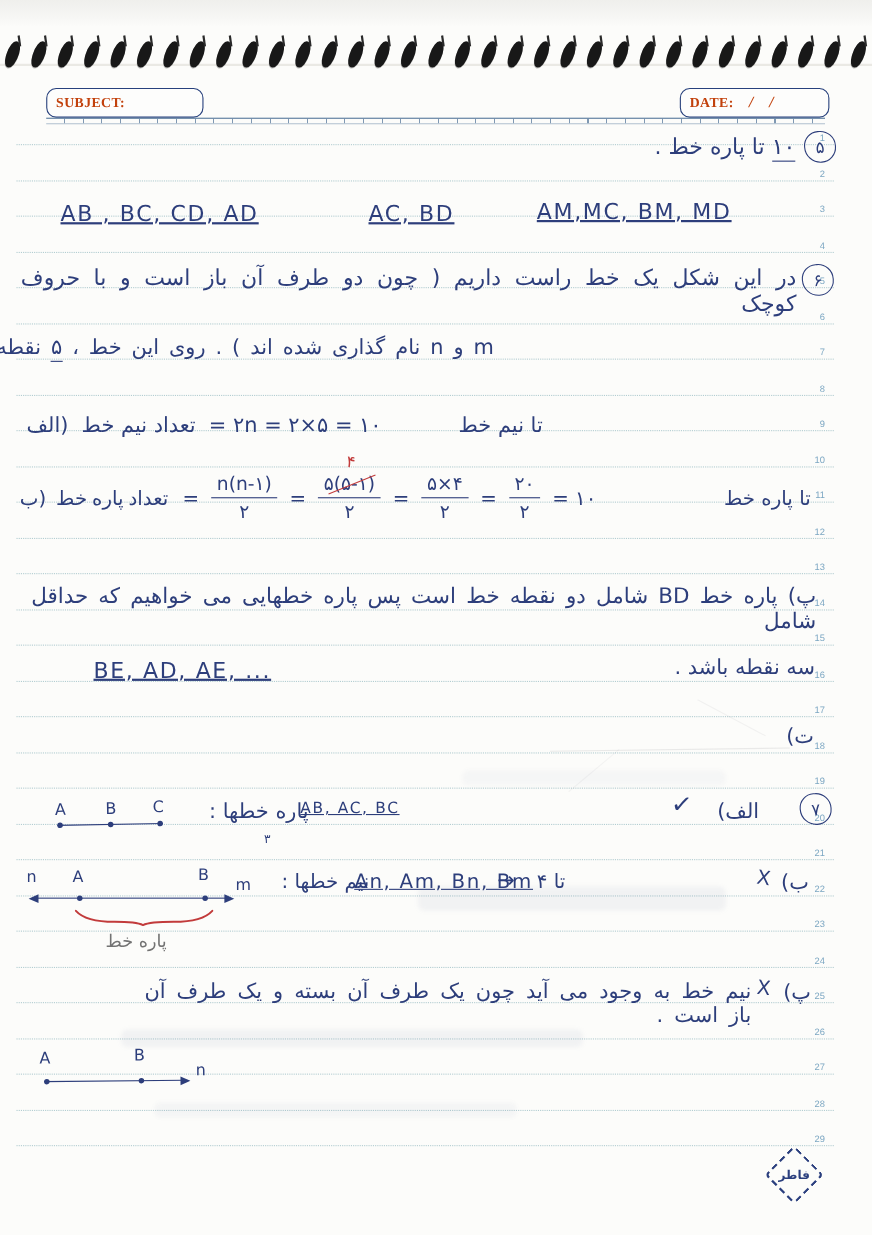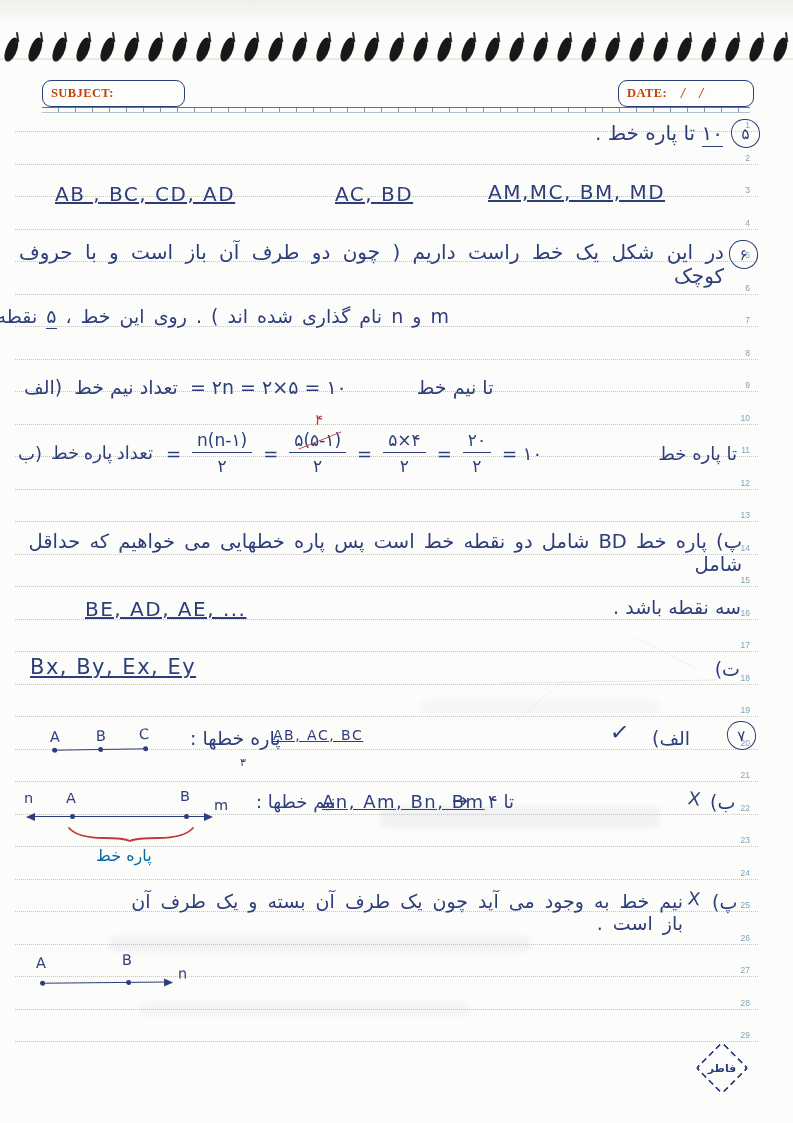--- a/index.html
+++ b/index.html
@@ -27,21 +27,21 @@
   #date-box{left:618px;top:80px;width:118px;justify-content:flex-start;gap:14px;}
   .date-slash{font-style:italic;font-weight:bold;font-size:14px;}
   .ruler{position:absolute;left:42px;top:107px;width:708px;height:4px;
     border-top:1.2px solid #55779b;
     background:repeating-linear-gradient(90deg,transparent 0 16px,rgba(85,119,155,.75) 16px 17px);}
   .ruler2{position:absolute;left:42px;top:112px;width:708px;height:0;border-top:1px solid rgba(85,119,155,.45);}
   
   .rule{position:absolute;left:15px;width:743px;border-top:1.3px dotted rgba(116,166,174,.55);}
   .rule .num{position:absolute;right:8px;top:-12px;font-size:8.5px;color:#7ba6c2;
     font-family:"Liberation Sans",sans-serif;}
-  .red{color:#0369a1;}
+  .red{color:#737373;}
   .hand{position:absolute;color:#2d3e7b;white-space:nowrap;}
   .rtl{direction:rtl;unicode-bidi:embed;}
   .ltr{direction:ltr;unicode-bidi:embed;}
   .u{border-bottom:1.6px solid #2d3e7b;padding-bottom:1px;}
   .circlenum{position:absolute;width:27px;height:27px;border:1.7px solid #2d3e7b;
     border-radius:48% 52% 50% 55%;color:#2d3e7b;font-size:15px;
     display:flex;align-items:center;justify-content:center;transform:rotate(-4deg);}
   .lat{letter-spacing:1.5px;text-decoration:underline;}
   
   .frow{position:absolute;display:flex;align-items:center;color:#2d3e7b;}
@@ -286,21 +286,20 @@
   <div class="hand rtl" style="left:20px;top:530px;width:722px;font-size:19.5px;word-spacing:3px;white-space:normal;">
     <span>پ)</span>
     <span>  </span>
     <span>پاره خط BD شامل دو نقطه خط است پس پاره خطهایی می خواهیم که حداقل شامل</span>
   </div>
   <div class="hand rtl" style="right:52px;top:596px;font-size:19px;">سه نقطه باشد .</div>
   <div class="hand ltr lat" style="left:85px;top:597px;font-size:20px;">BE, AD, AE, ...</div>
 
   
   <div class="hand rtl" style="right:53px;top:658px;font-size:19px;">ت)</div>
-  <div class="hand ltr lat" style="left:30px;top:655px;font-size:21px;">Bx, By, Ex, Ey</div>
   <div class="pencil" style="left:500px;top:681px;width:218px;transform:rotate(-.8deg);opacity:.45;"></div>
   <div class="pencil" style="left:630px;top:652px;width:70px;transform:rotate(28deg);opacity:.25;"></div>
   <div class="pencil" style="left:510px;top:700px;width:60px;transform:rotate(-40deg);opacity:.2;"></div>
 
   
   <div class="circlenum" style="left:727px;top:721px;">
     <span>۷</span>
   </div>
   <div class="hand rtl" style="left:652px;top:727px;font-size:19px;">الف)</div>
   <div class="hand" style="left:610px;top:719px;font-size:23px;transform:rotate(6deg);">✓</div>

